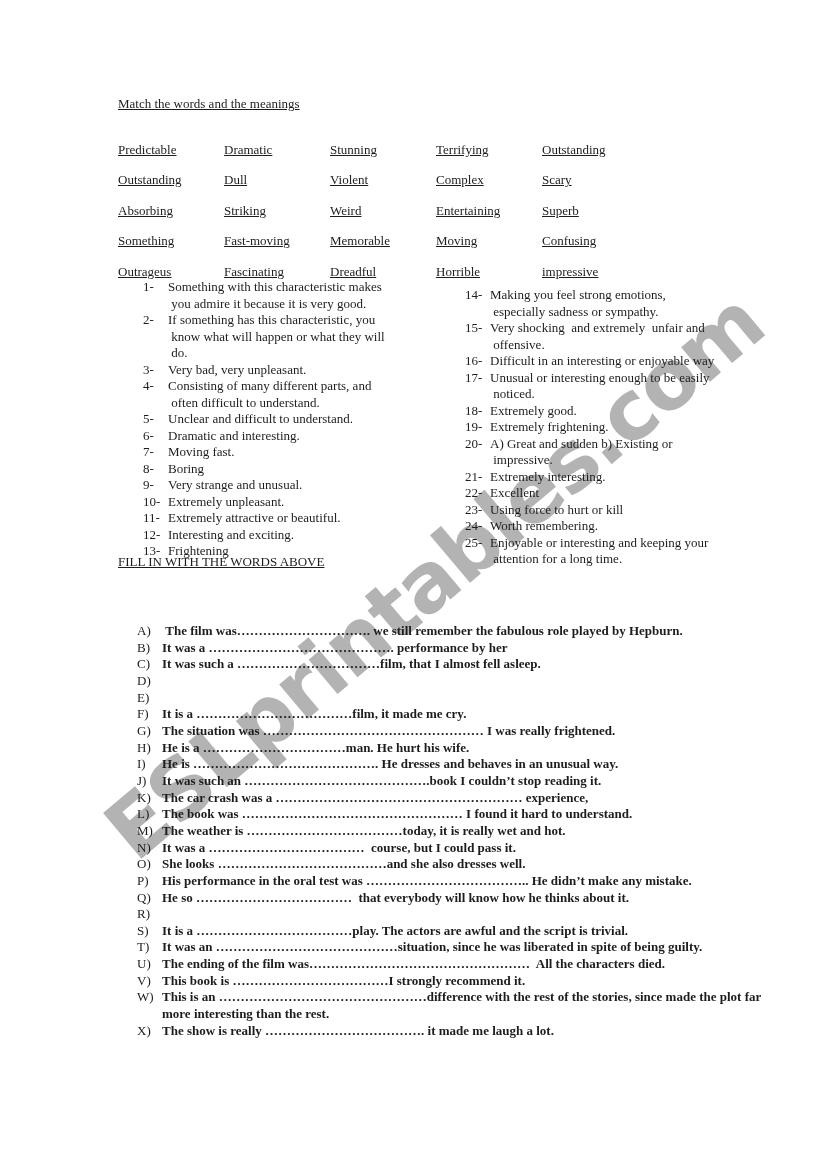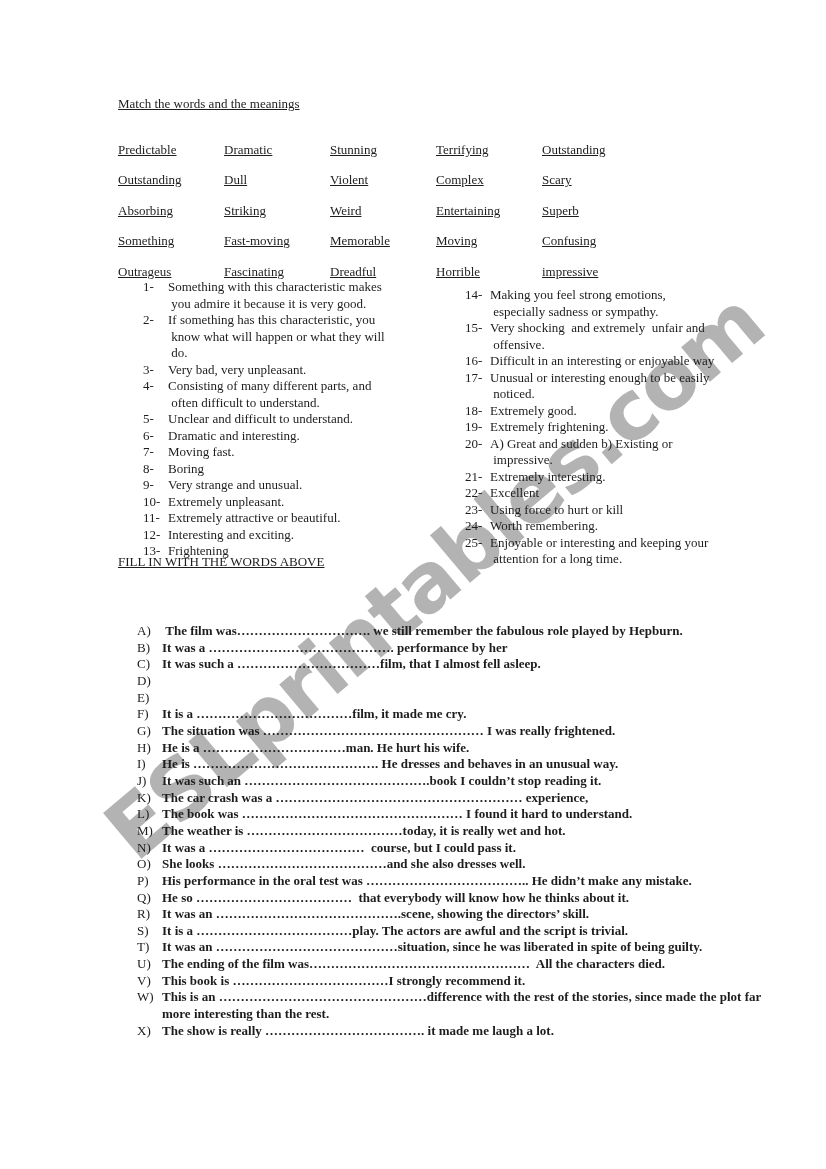--- a/index.html
+++ b/index.html
@@ -336,21 +336,20 @@
         <span class="fill-text">His performance in the oral test was ……………………………….. He didn’t make any mistake.</span>
       </div>
 
       <div class="fill-item">
         <span class="fill-letter">Q)</span>
         <span class="fill-text">He so ………………………………  that everybody will know how he thinks about it.</span>
       </div>
 
       <div class="fill-item">
         <span class="fill-letter">R)</span>
-        <span class="fill-text">It was an …………………………………….scene, showing the directors’ skill.</span>
       </div>
 
       <div class="fill-item">
         <span class="fill-letter">S)</span>
         <span class="fill-text">It is a ………………………………play. The actors are awful and the script is trivial.</span>
       </div>
 
       <div class="fill-item">
         <span class="fill-letter">T)</span>
         <span class="fill-text">It was an ……………………………………situation, since he was liberated in spite of being guilty.</span>

